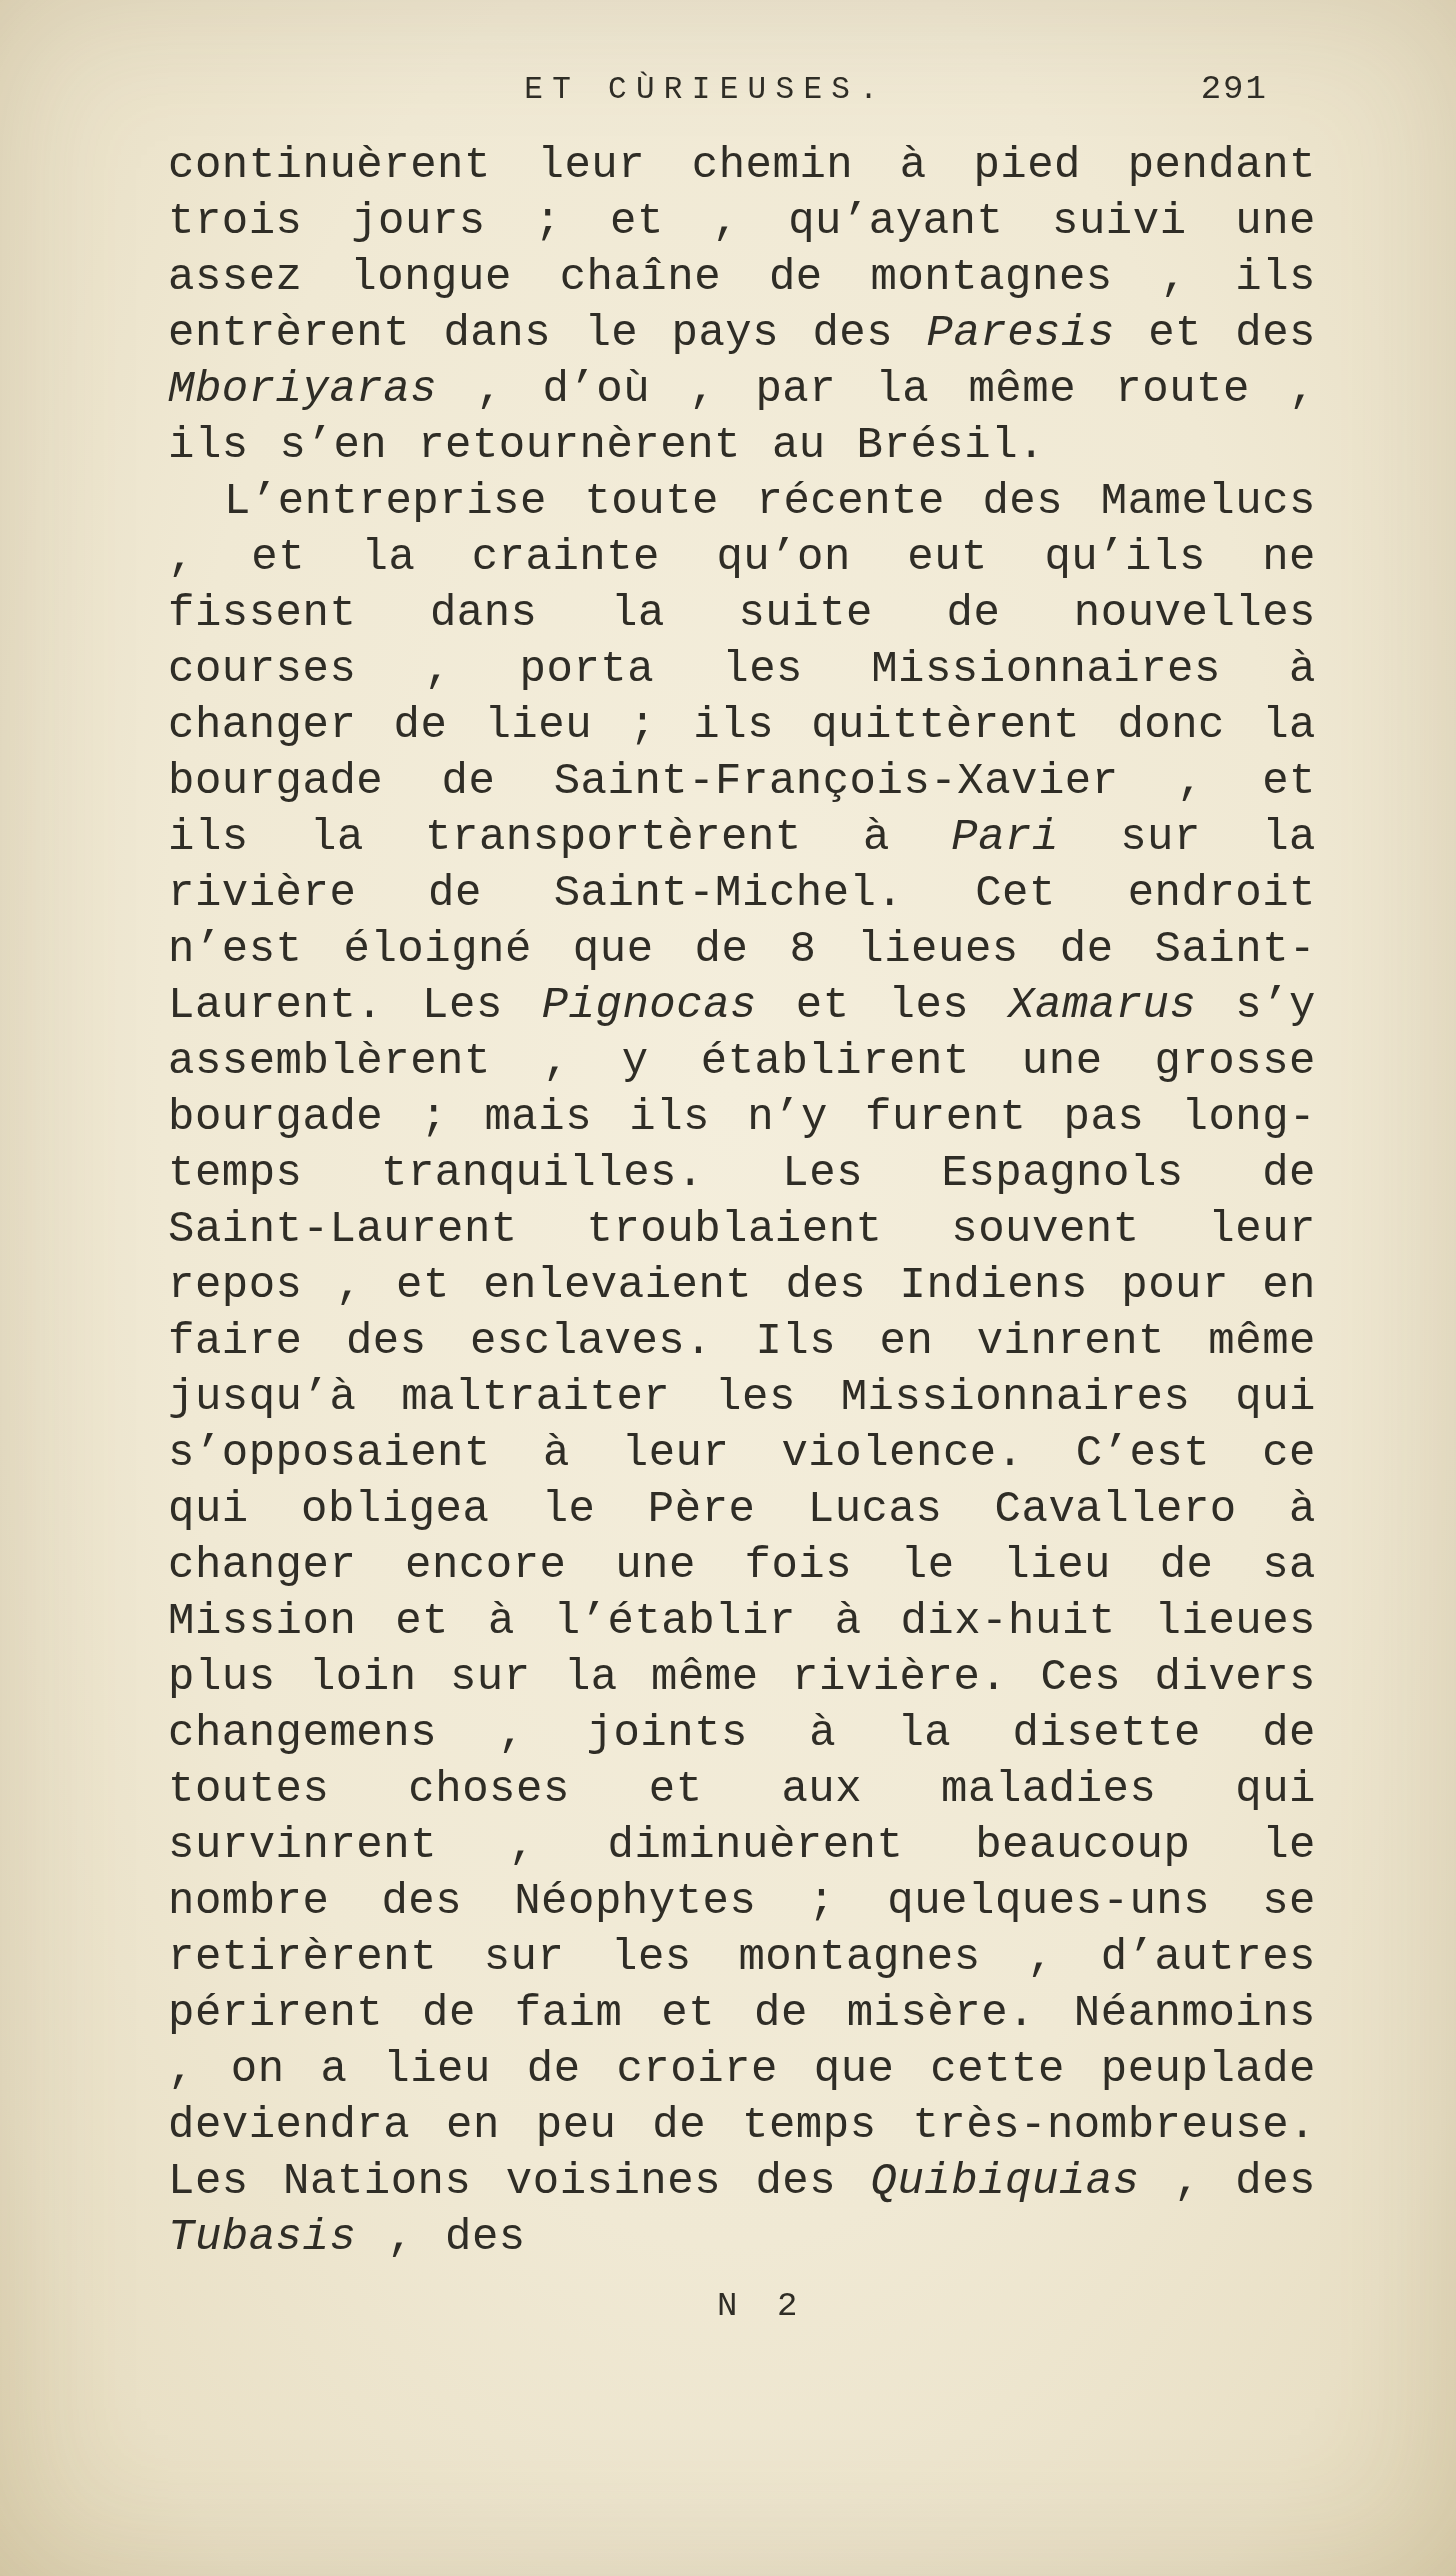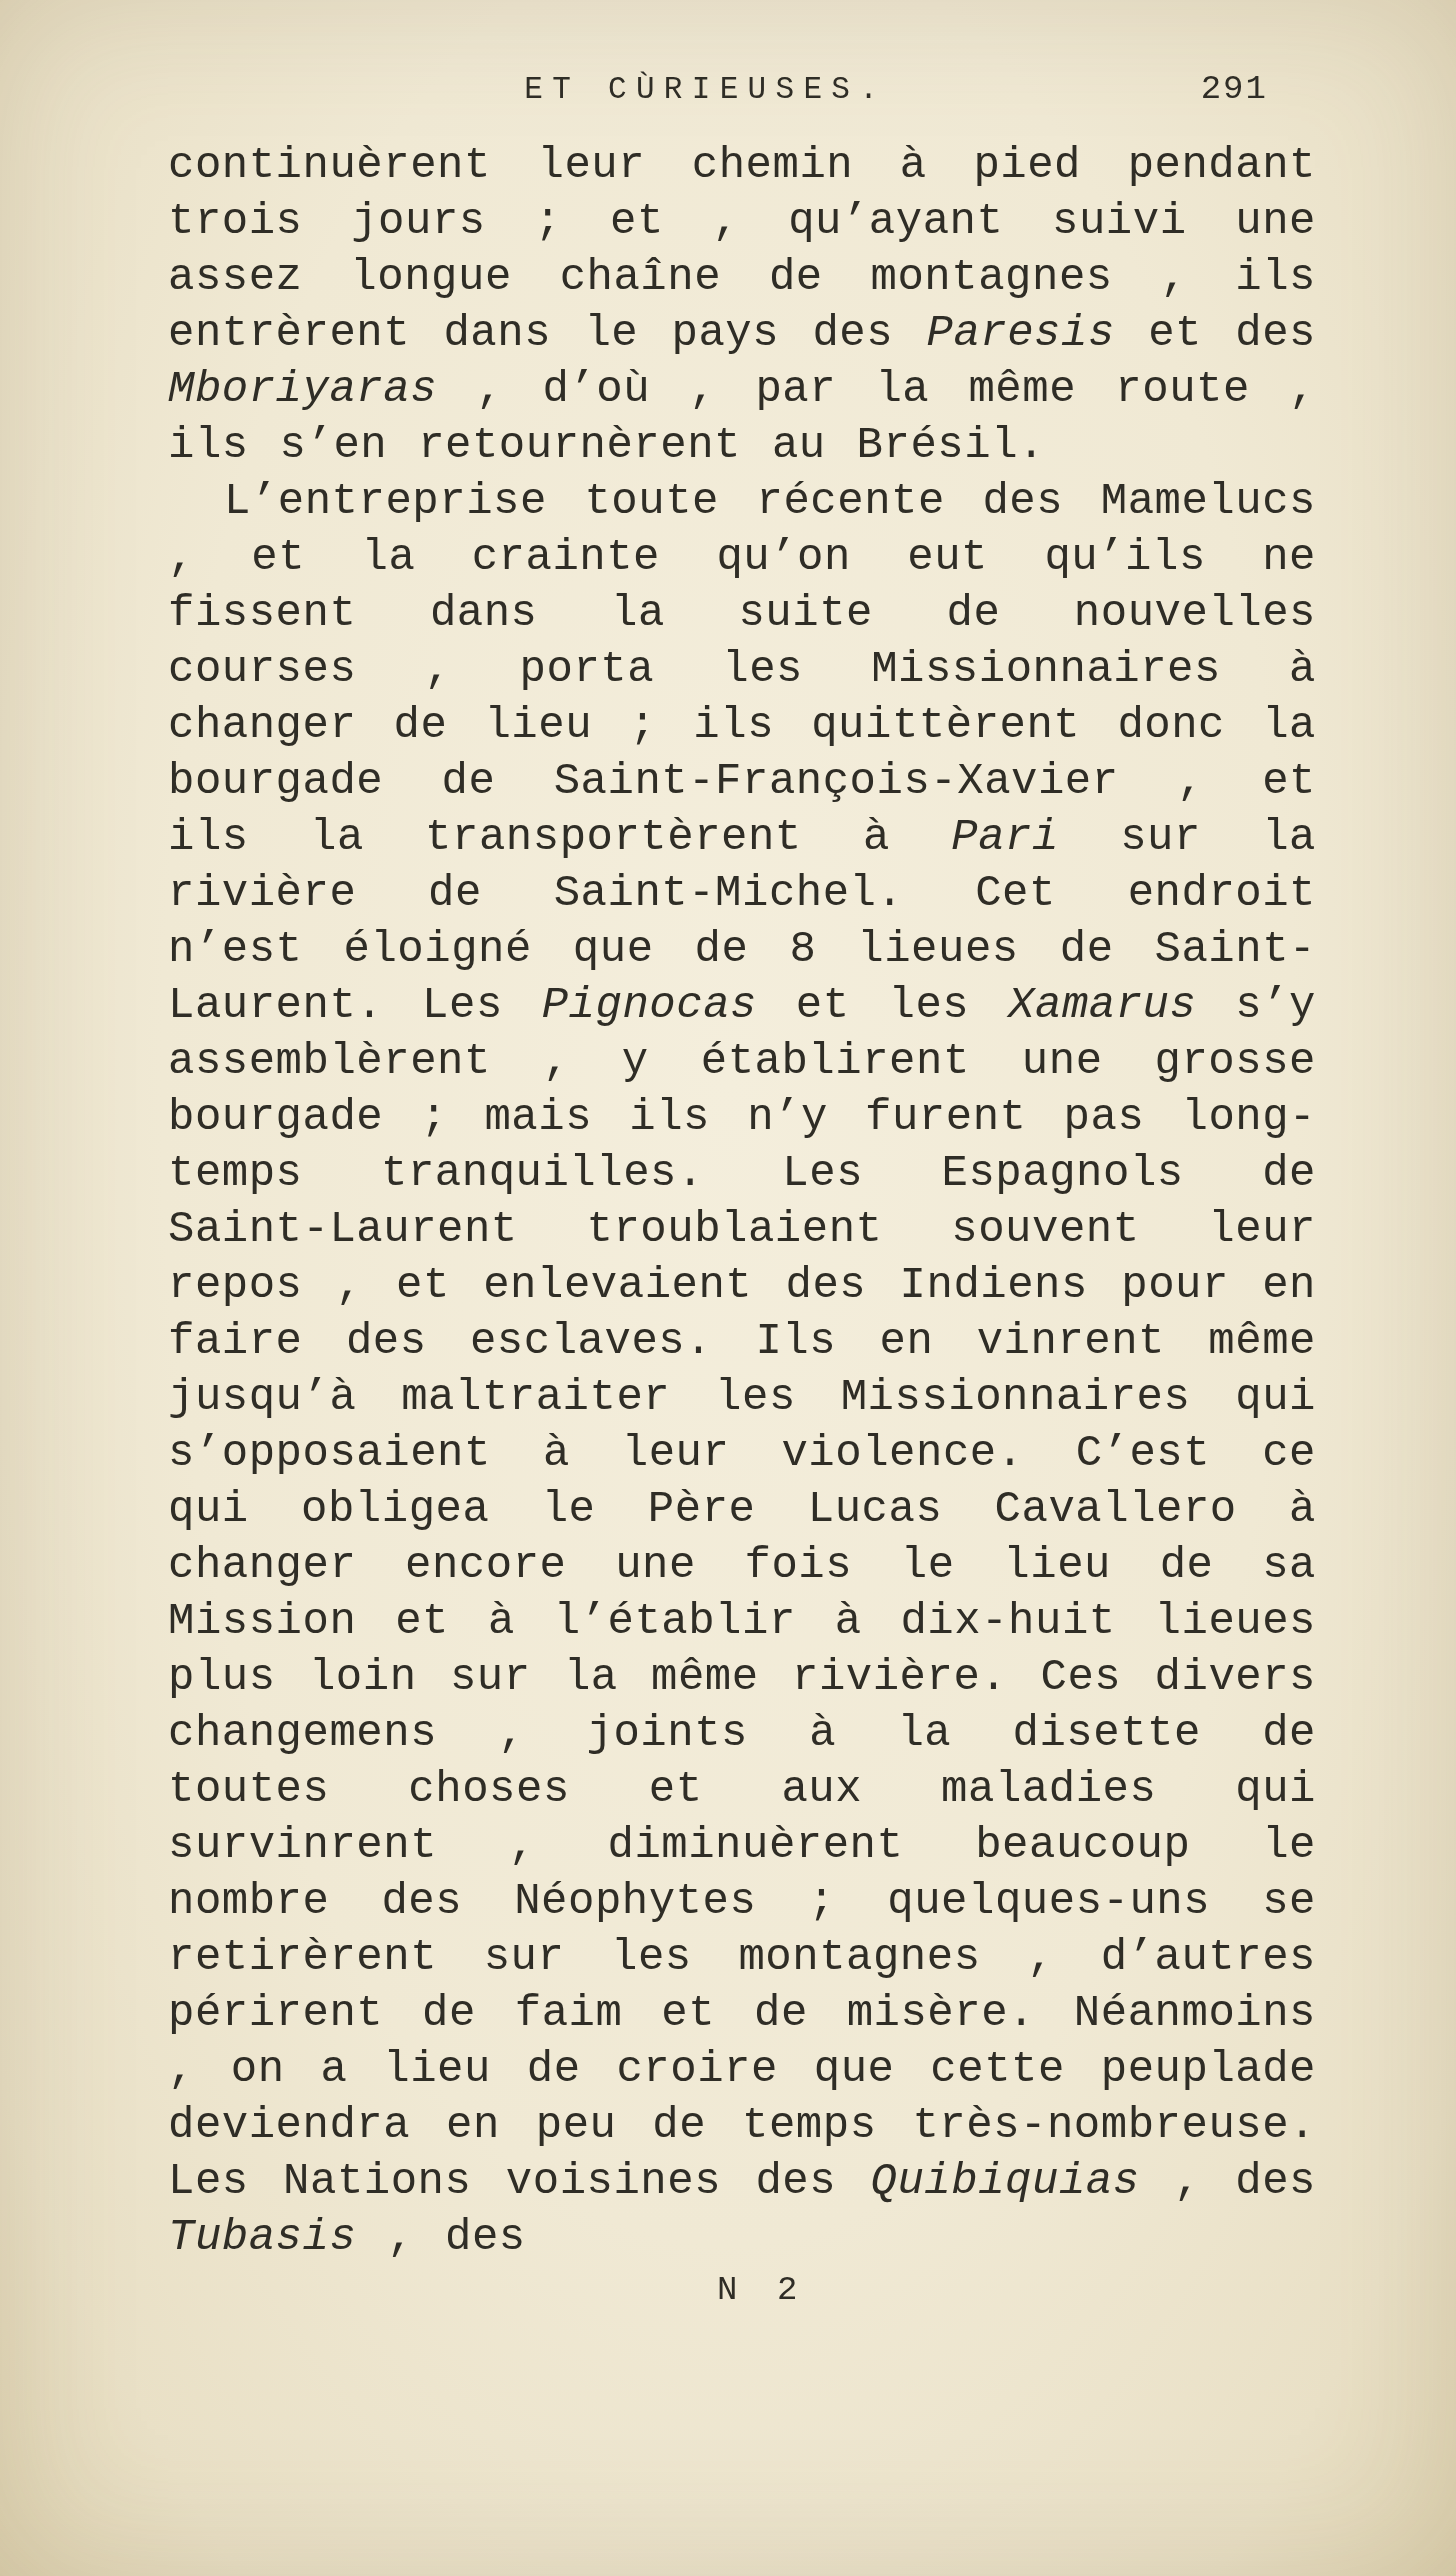--- a/index.html
+++ b/index.html
@@ -60,21 +60,21 @@
   .para {
     margin: 0;
   }
   .para.indent {
     text-indent: 56px;
   }
   .ital {
     font-style: italic;
   }
   .signature-line {
-    margin-top: 6px;
+    margin-top: 22px;
     text-align: center;
     font-size: 34px;
     letter-spacing: 0.28em;
     padding-left: 40px; 
   }
 </style>
 </head>
 <body>
 
 <div class="scan-vignette"></div>

